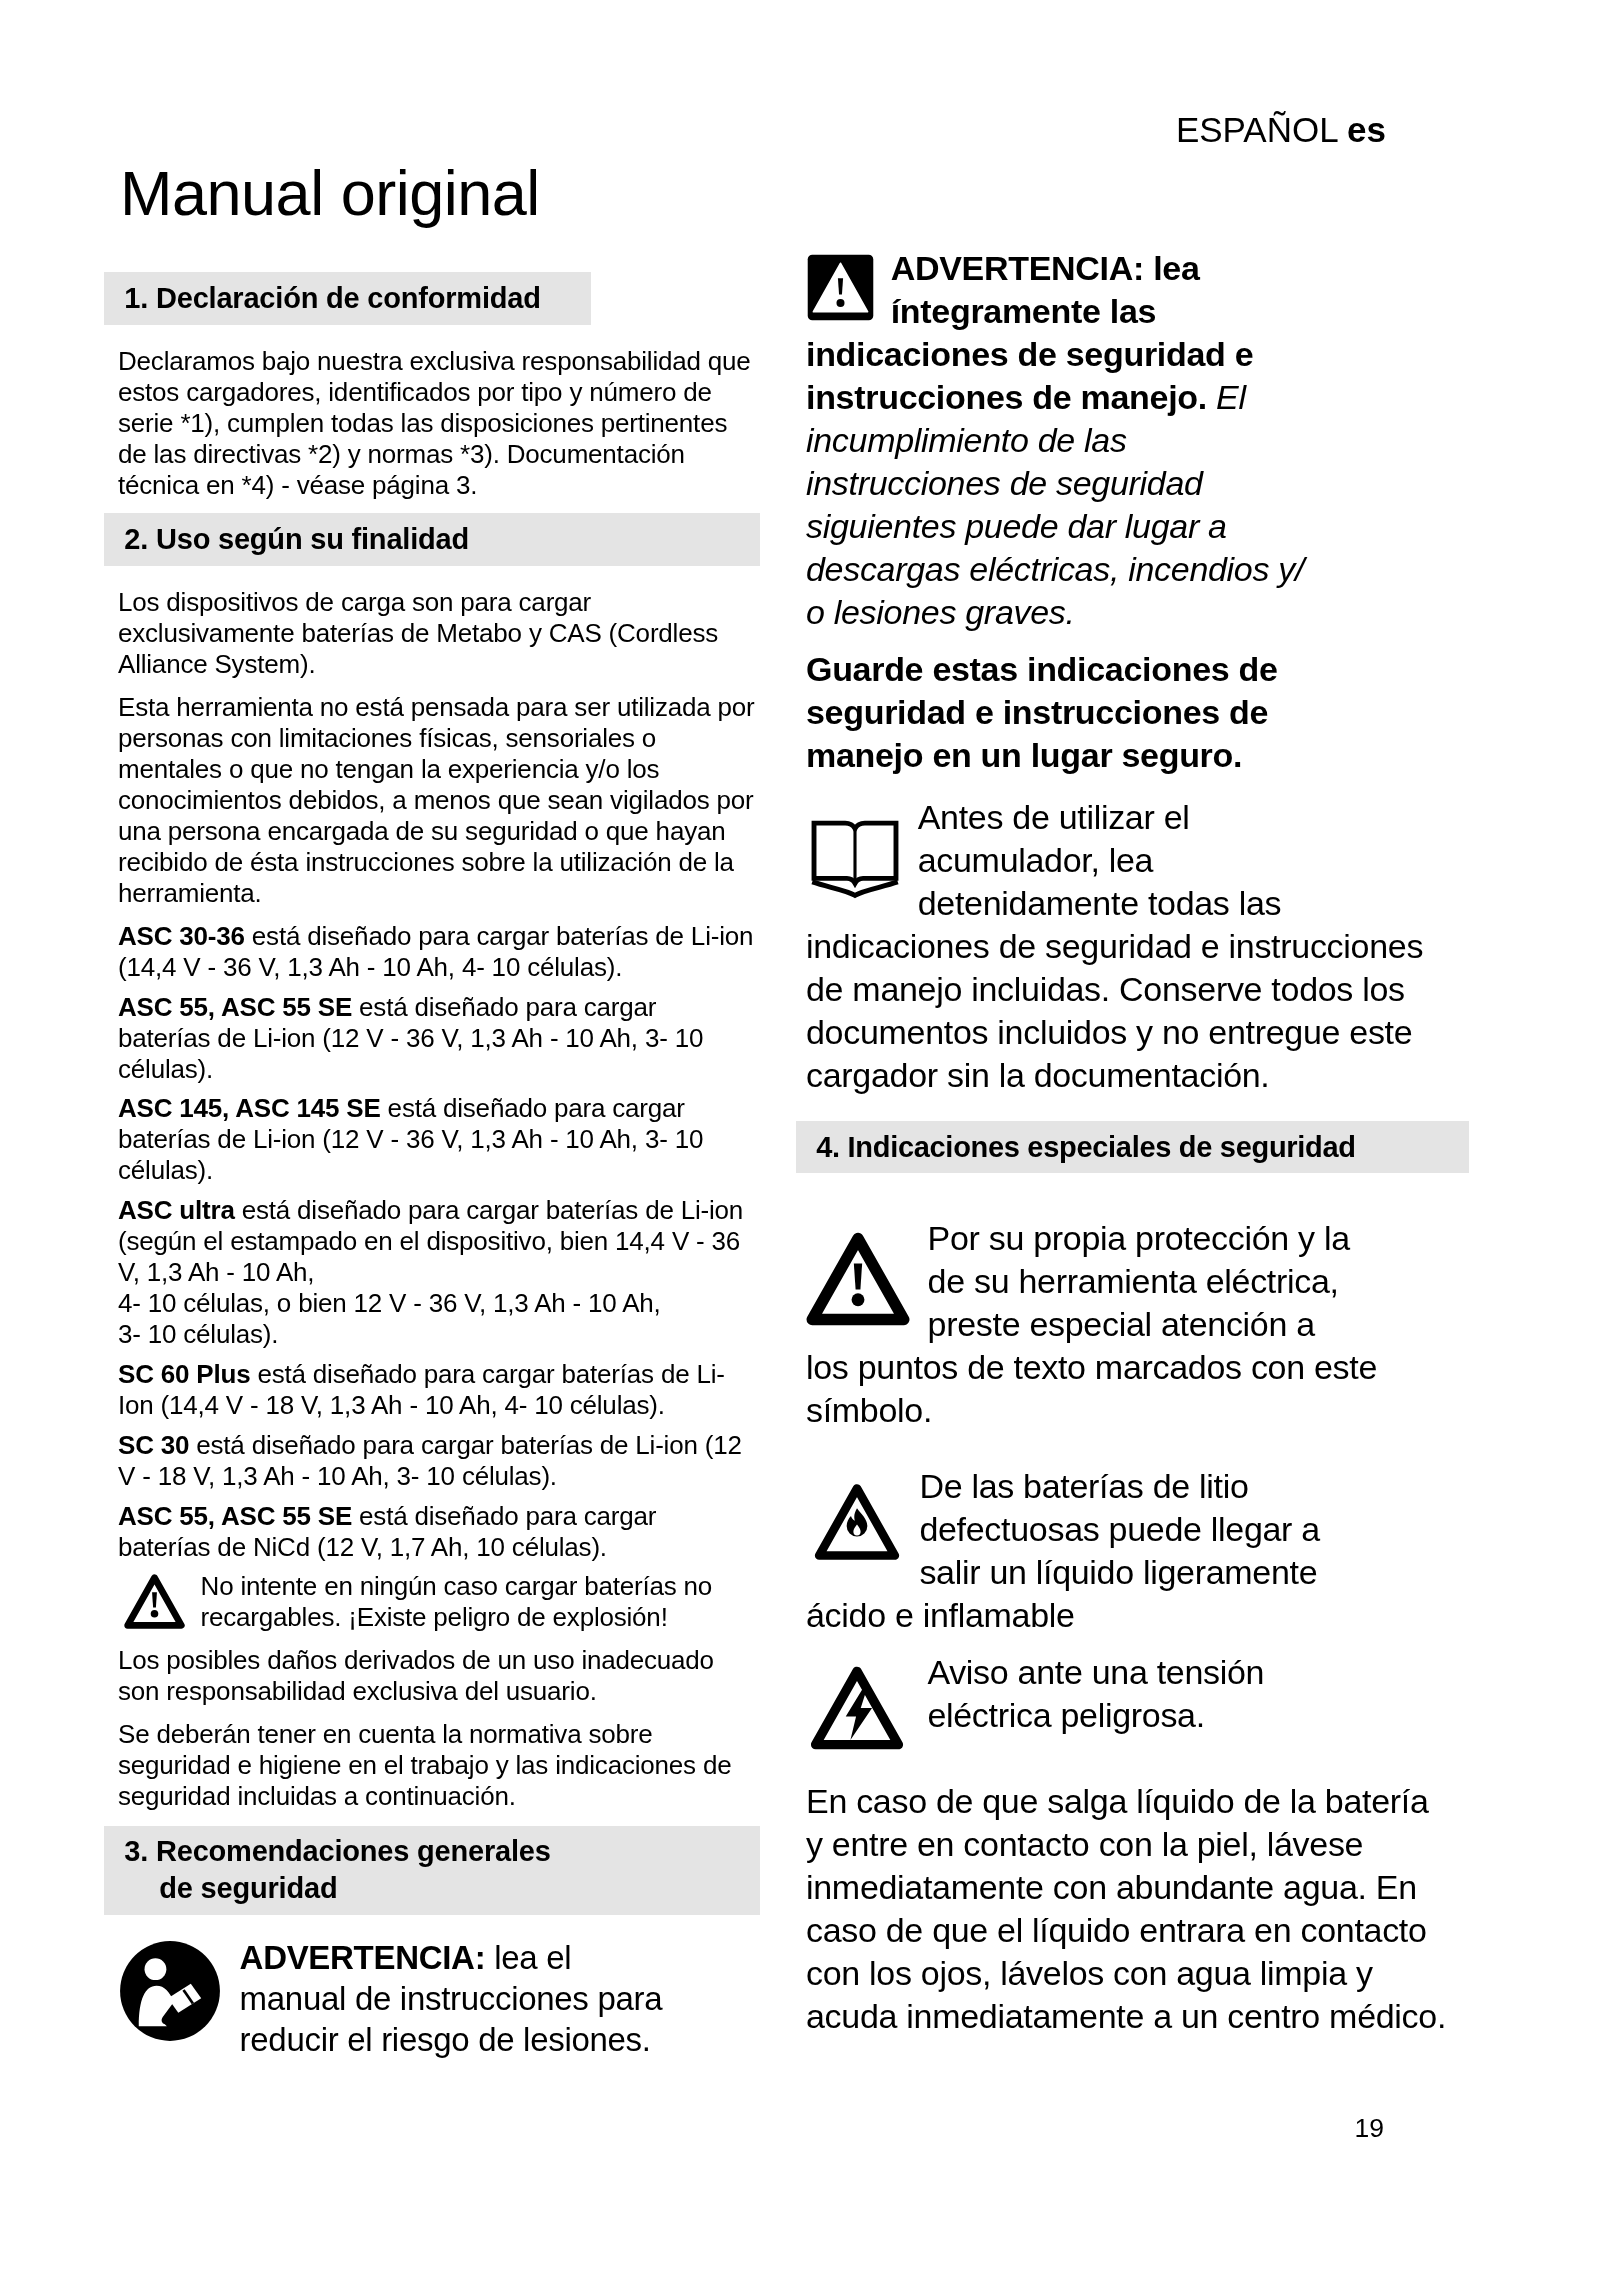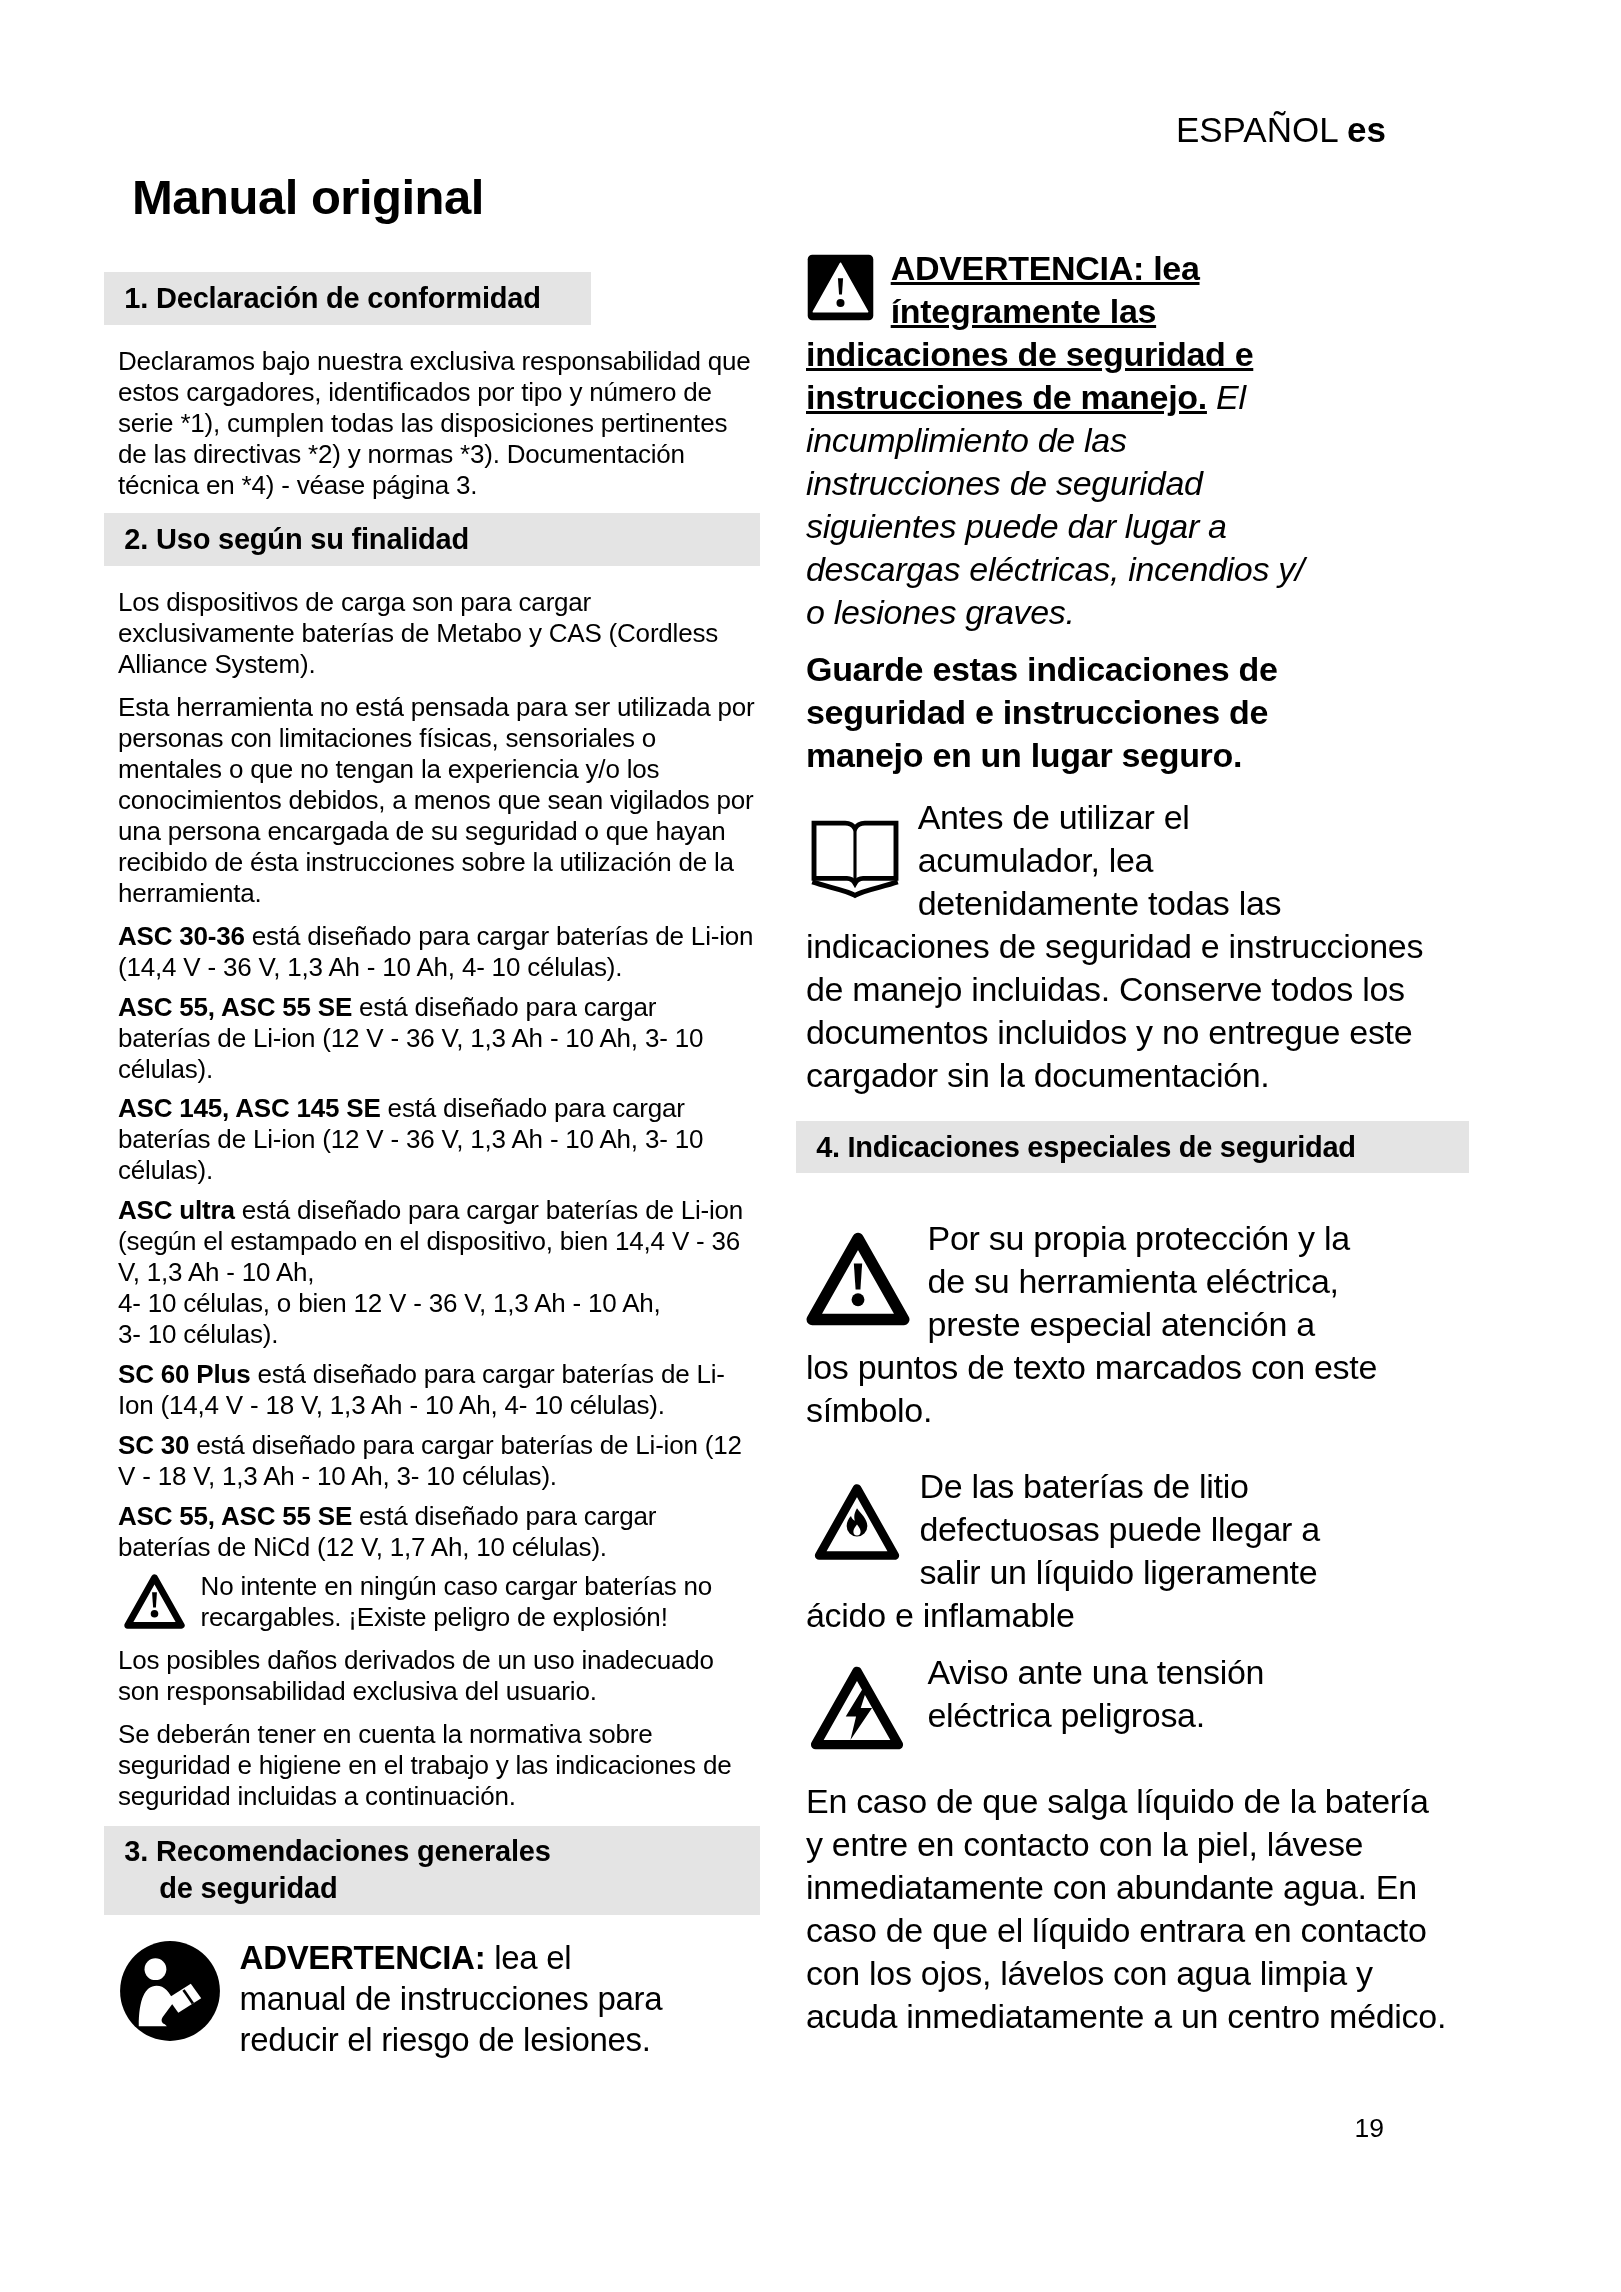--- a/index.html
+++ b/index.html
@@ -1,20 +1,20 @@
 <!DOCTYPE html>
 <html><head>
 <meta charset="utf-8">
 <style>
   html,body{margin:0;padding:0;background:#ffffff;}
   .page{position:relative;width:1506px;height:2293px;background:#ffffff;overflow:hidden;
         font-family:"Liberation Sans","DejaVu Sans",sans-serif;color:#000;}
   .lang{position:absolute;top:110px;right:120px;font-size:35px;letter-spacing:0;}
   .lang b{font-weight:bold;}
-  .title{position:absolute;top:153px;left:116px;margin:16px;font-size:49px;font-weight:bold;letter-spacing:-0.5px;}
+  .title{position:absolute;top:153px;left:116px;margin:4px;font-size:63px;font-weight:normal;letter-spacing:-0.5px;}
   .col-left{position:absolute;left:118px;top:272px;width:637px;font-size:26px;line-height:31px;letter-spacing:-0.2px;}
   .col-right{position:absolute;left:806px;top:247px;width:647px;font-size:34px;line-height:43px;letter-spacing:-0.3px;}
   .sec-box{background:#e4e4e4;font-weight:bold;font-size:29px;line-height:37px;
            padding:7.8px 5.9px 7.8px 55px;text-indent:-35px;white-space:pre-line;
            box-sizing:border-box;margin:0 0 21.6px -13.7px;}
   .sec-box.narrow{width:487px;}
   .sec-box.wide{width:656px;}
   .sec-box.s4{width:673px;margin-left:-9.8px;margin-top:5.9px;margin-bottom:25.5px;}
   .col-left p{margin:0 0 11.8px 0;}
   .col-left p.model{margin:0 0 8.8px 0;}
@@ -25,21 +25,21 @@
   .warn-text{white-space:pre-line;}
   .mt-sec3{margin-top:13.7px;}
   .advert-left{margin-top:1px;font-size:33px;line-height:41px;letter-spacing:-0.3px;}
   .advert-left .icon{margin:2px 17.6px 0 0;}
   .advert-left b{font-weight:bold;}
   .advert-left span.txt{white-space:pre-line;}
   .rblock{margin:0 0 23.5px 0;}
   .rblock .txt{white-space:pre-line;}
   .warn1{margin-bottom:13.7px;}
   .warn1 .icon{margin:5.9px 15.7px 3.9px 0;}
-  .warn1 b{font-weight:bold;white-space:pre-line;text-decoration:underline;}
+  .warn1 b{font-weight:bold;white-space:pre-line;}
   .warn1 i{font-style:italic;white-space:pre-line;}
   .rbold{font-weight:bold;white-space:pre-line;margin:0 0 19.6px 0;}
   .book-block .icon{margin:3.9px 13.7px 0 0;}
   .protection-block{margin-bottom:33px;margin-top:44px;}
   .protection-block .icon{margin:3.9px 17.6px 0 0;}
   .voltage-block{margin-bottom:43px;}
   .voltage-block .icon{margin:2px 23.5px 0 3.9px;}
   .lithium-block{margin-bottom:13.7px;}
   .lithium-block .icon{margin:2px 19.6px 0 7.8px;}
   .liquid{margin:0;white-space:pre-line;}

